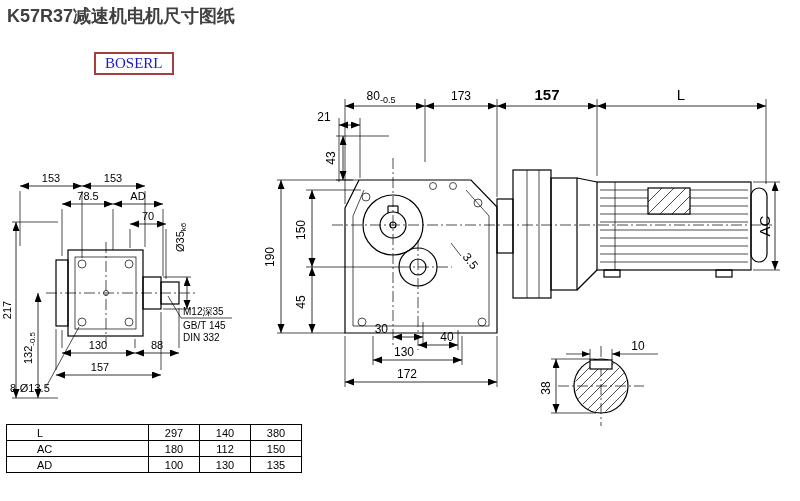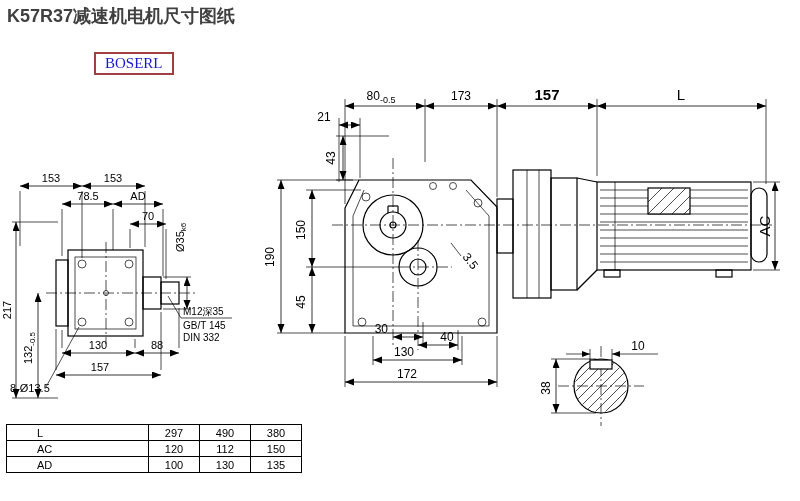--- a/index.html
+++ b/index.html
@@ -256,26 +256,26 @@
     <line class="dm" x1="556" y1="359" x2="556" y2="413" marker-start="url(#ah)" marker-end="url(#ah)"></line>
     <text transform="rotate(-90 550 388)" x="550" y="388" text-anchor="middle">38</text>
   </g>
 </svg>
 
 <table id="spec-table">
   <tbody>
   <tr>
     <td class="c1 rowlbl">L</td>
     <td class="cv">297</td>
-    <td class="cv">490</td>
+    <td class="cv">140</td>
     <td class="cv">380</td>
   </tr>
   <tr>
     <td class="c1 rowlbl">AC</td>
-    <td class="cv">120</td>
+    <td class="cv">180</td>
     <td class="cv">112</td>
     <td class="cv">150</td>
   </tr>
   <tr>
     <td class="c1 rowlbl">AD</td>
     <td class="cv">100</td>
     <td class="cv">130</td>
     <td class="cv">135</td>
   </tr>
 </tbody>

